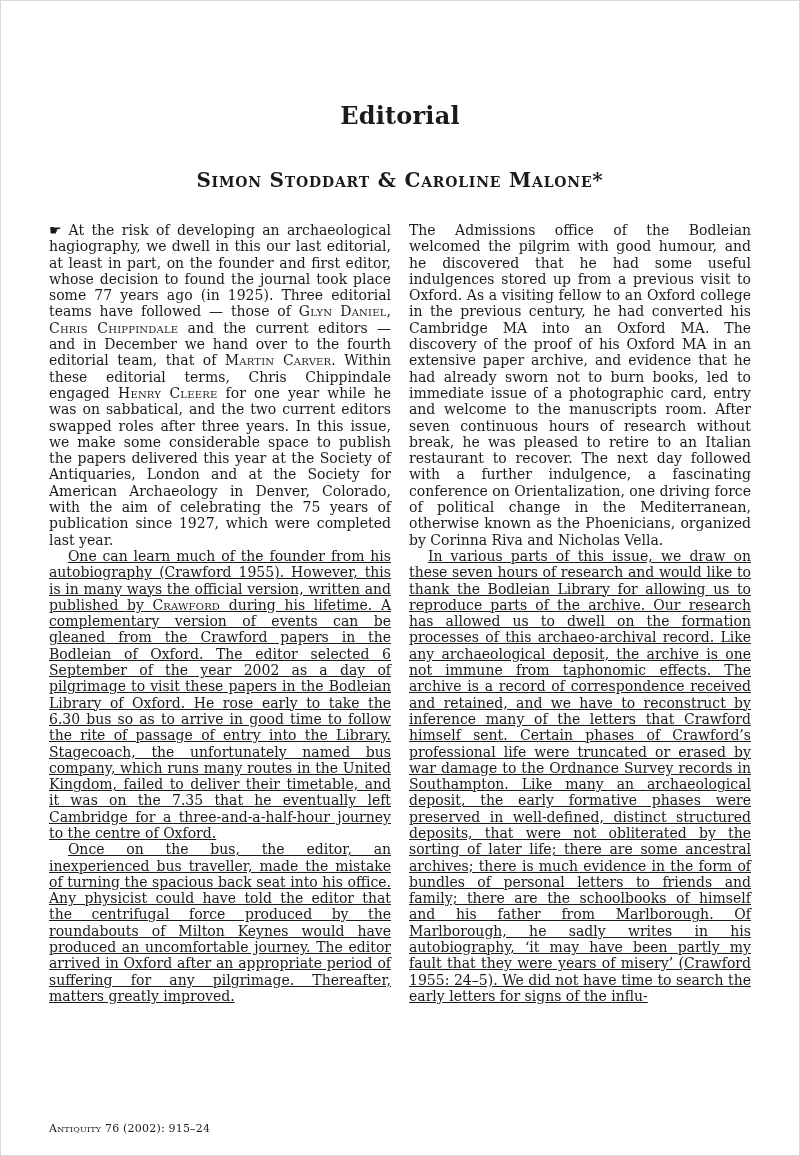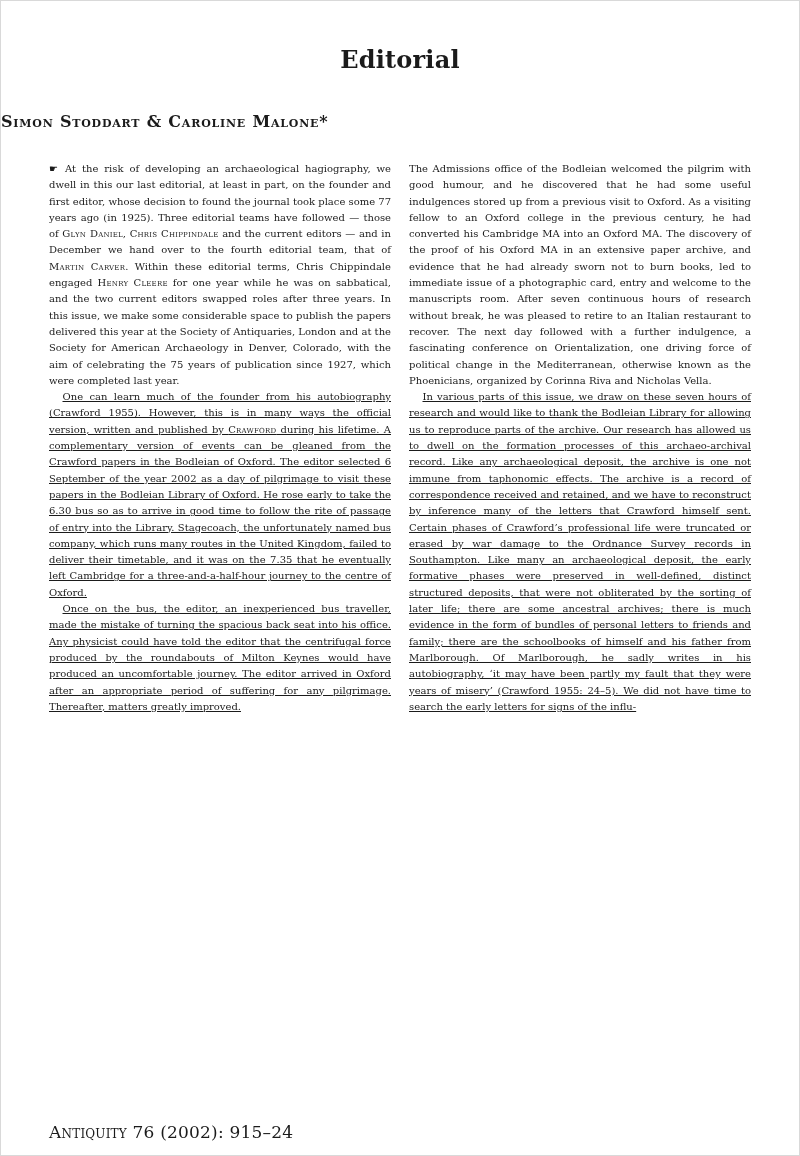--- a/index.html
+++ b/index.html
@@ -2,40 +2,40 @@
 <html lang="en"><head>
 <meta charset="utf-8">
 <style>
   html,body{margin:0;padding:0;background:#ffffff;}
   .page{
     width:800px;height:1156px;box-sizing:border-box;position:relative;
     margin:0 auto;background:#ffffff;border:1px solid #d9d9d9;overflow:hidden;
     font-family:"DejaVu Serif","Liberation Serif",serif;color:#1b1b1b;
   }
   .title{
-    margin:0;padding-top:44px;text-align:center;
+    margin:0;padding-top:100px;text-align:center;
     font-size:24px;font-weight:700;letter-spacing:0.2px;
   }
   .authors{
-    margin-top:38px;
-    font-variant:small-caps;font-weight:700;font-size:16px;letter-spacing:0.8px;
+    margin-top:38px;text-align:center;
+    font-variant:small-caps;font-weight:700;font-size:20px;letter-spacing:0.8px;
   }
   .columns{
     display:flex;gap:18px;padding:0 48px;margin-top:30px;
-    text-align:justify;font-size:10px;line-height:16.3px;
+    text-align:justify;font-size:14px;line-height:16.3px;
   }
   .col{flex:1;min-width:0;hyphens:auto;}
   .col p{margin:0;}
   .col p + p{text-indent:1.35em;text-decoration:underline;}
   .run-sc{font-variant:small-caps;letter-spacing:0.2px;}
   .run-i{}
   .run-man{font-family:"DejaVu Sans","DejaVu Serif",sans-serif;margin-right:7px;}
   .footer{
     position:absolute;left:48px;top:1121px;
-    font-size:17px;font-variant:small-caps;letter-spacing:0.2px;
+    font-size:11px;font-variant:small-caps;letter-spacing:0.2px;
   }
 </style>
 </head>
 <body>
 
 <div class="page">
   <h1 class="title">Editorial</h1>
   <div class="authors">Simon Stoddart &amp; Caroline Malone*</div>
   <div class="columns">
     <div class="col">

